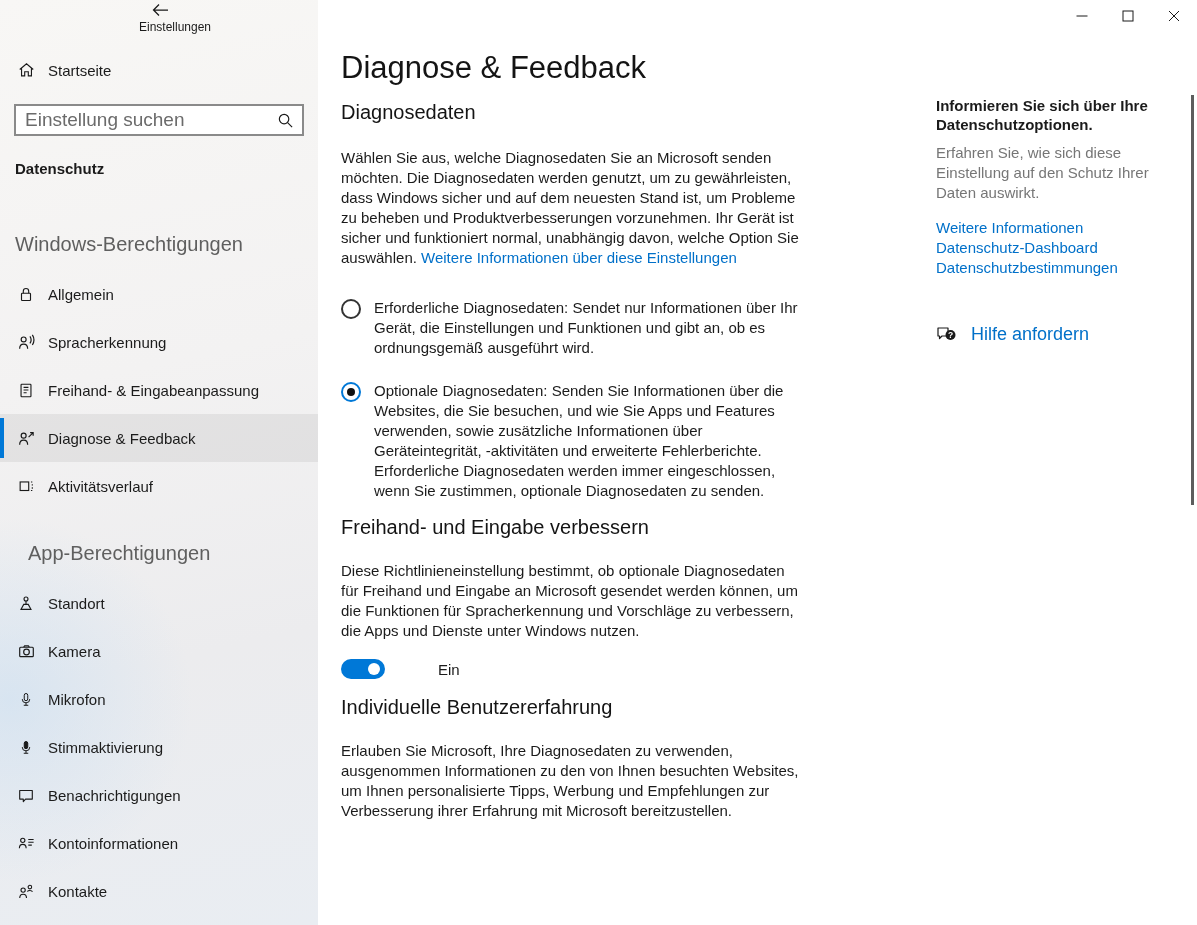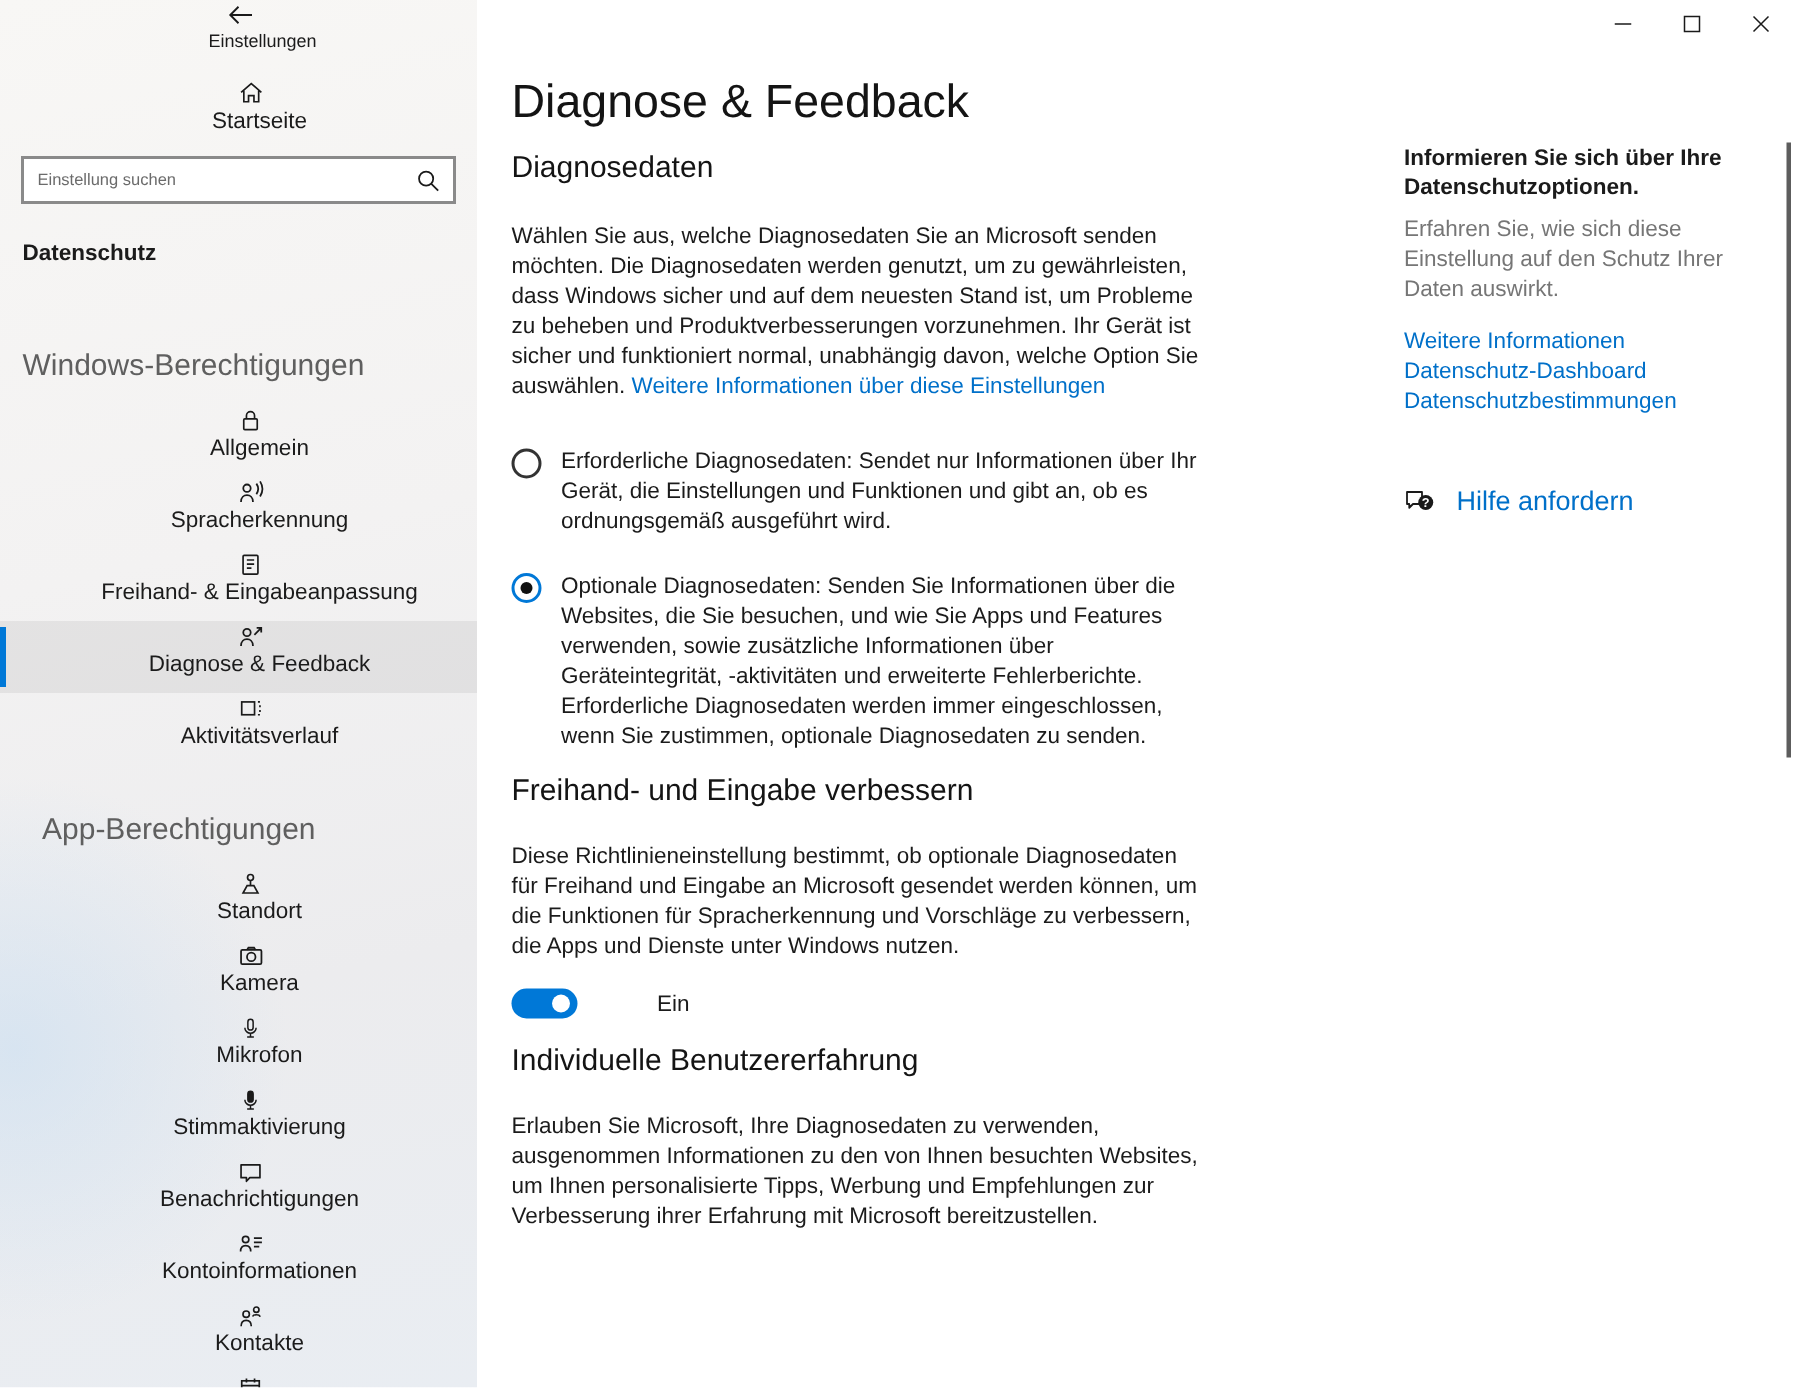--- a/index.html
+++ b/index.html
@@ -17,32 +17,32 @@
     background:
       radial-gradient(260px 260px at 10px 700px, rgba(199,222,243,.55), rgba(199,222,243,0) 70%),
       linear-gradient(168deg,#f8f7f5 0%, #f3f2f2 40%, #ececee 70%, #e9edf2 100%);
   }
   .titlebar { display:flex; align-items:center; height:34px; padding-left:15px;flex-direction:column; }
   .back-btn { width:30px; height:24px; border:none; background:transparent; cursor:pointer; display:flex; align-items:center; }
   .app-title { font-size:12px; color:#1b1b1b; margin-left:17px; }
 
   .side-row {
     display:flex; align-items:center; height:40px; padding-left:16px;
-    font-size:15px; position:relative; cursor:pointer;flex-direction:column;
+    font-size:15px; position:relative; cursor:pointer;
   }
   .side-row .ic { width:20px; height:20px; flex:none; display:flex; align-items:center; justify-content:center; }
   .side-row .lbl { margin-left:12px; white-space:nowrap; }
   .home-row { margin-top:18px; height:36px; }
 
   .searchbox {
     margin:16px 14px 0 14px; height:32px; border:2px solid #8a8a8a; background:#fff;
     display:flex; align-items:center; padding:0 8px 0 9px;
   }
   .searchbox input {
-    flex:1; border:none; outline:none; font-size:11px; color:#1b1b1b; background:transparent;
+    flex:1; border:none; outline:none; font-size:19px; color:#1b1b1b; background:transparent;
     font-family:"Liberation Sans",sans-serif;
   }
   .searchbox input::placeholder { color:#6b6b6b; }
 
   .category { font-size:15px; font-weight:700; margin:24px 0 16px 15px; }
 
   .group-label { font-size:20px; color:#5f5f5f; margin:56px 0 0 15px; }
   .group-label.second { margin-top:32px;margin-left:28px; }
   .nav-list { margin-top:14px; }
   .nav-item { height:48px; }

